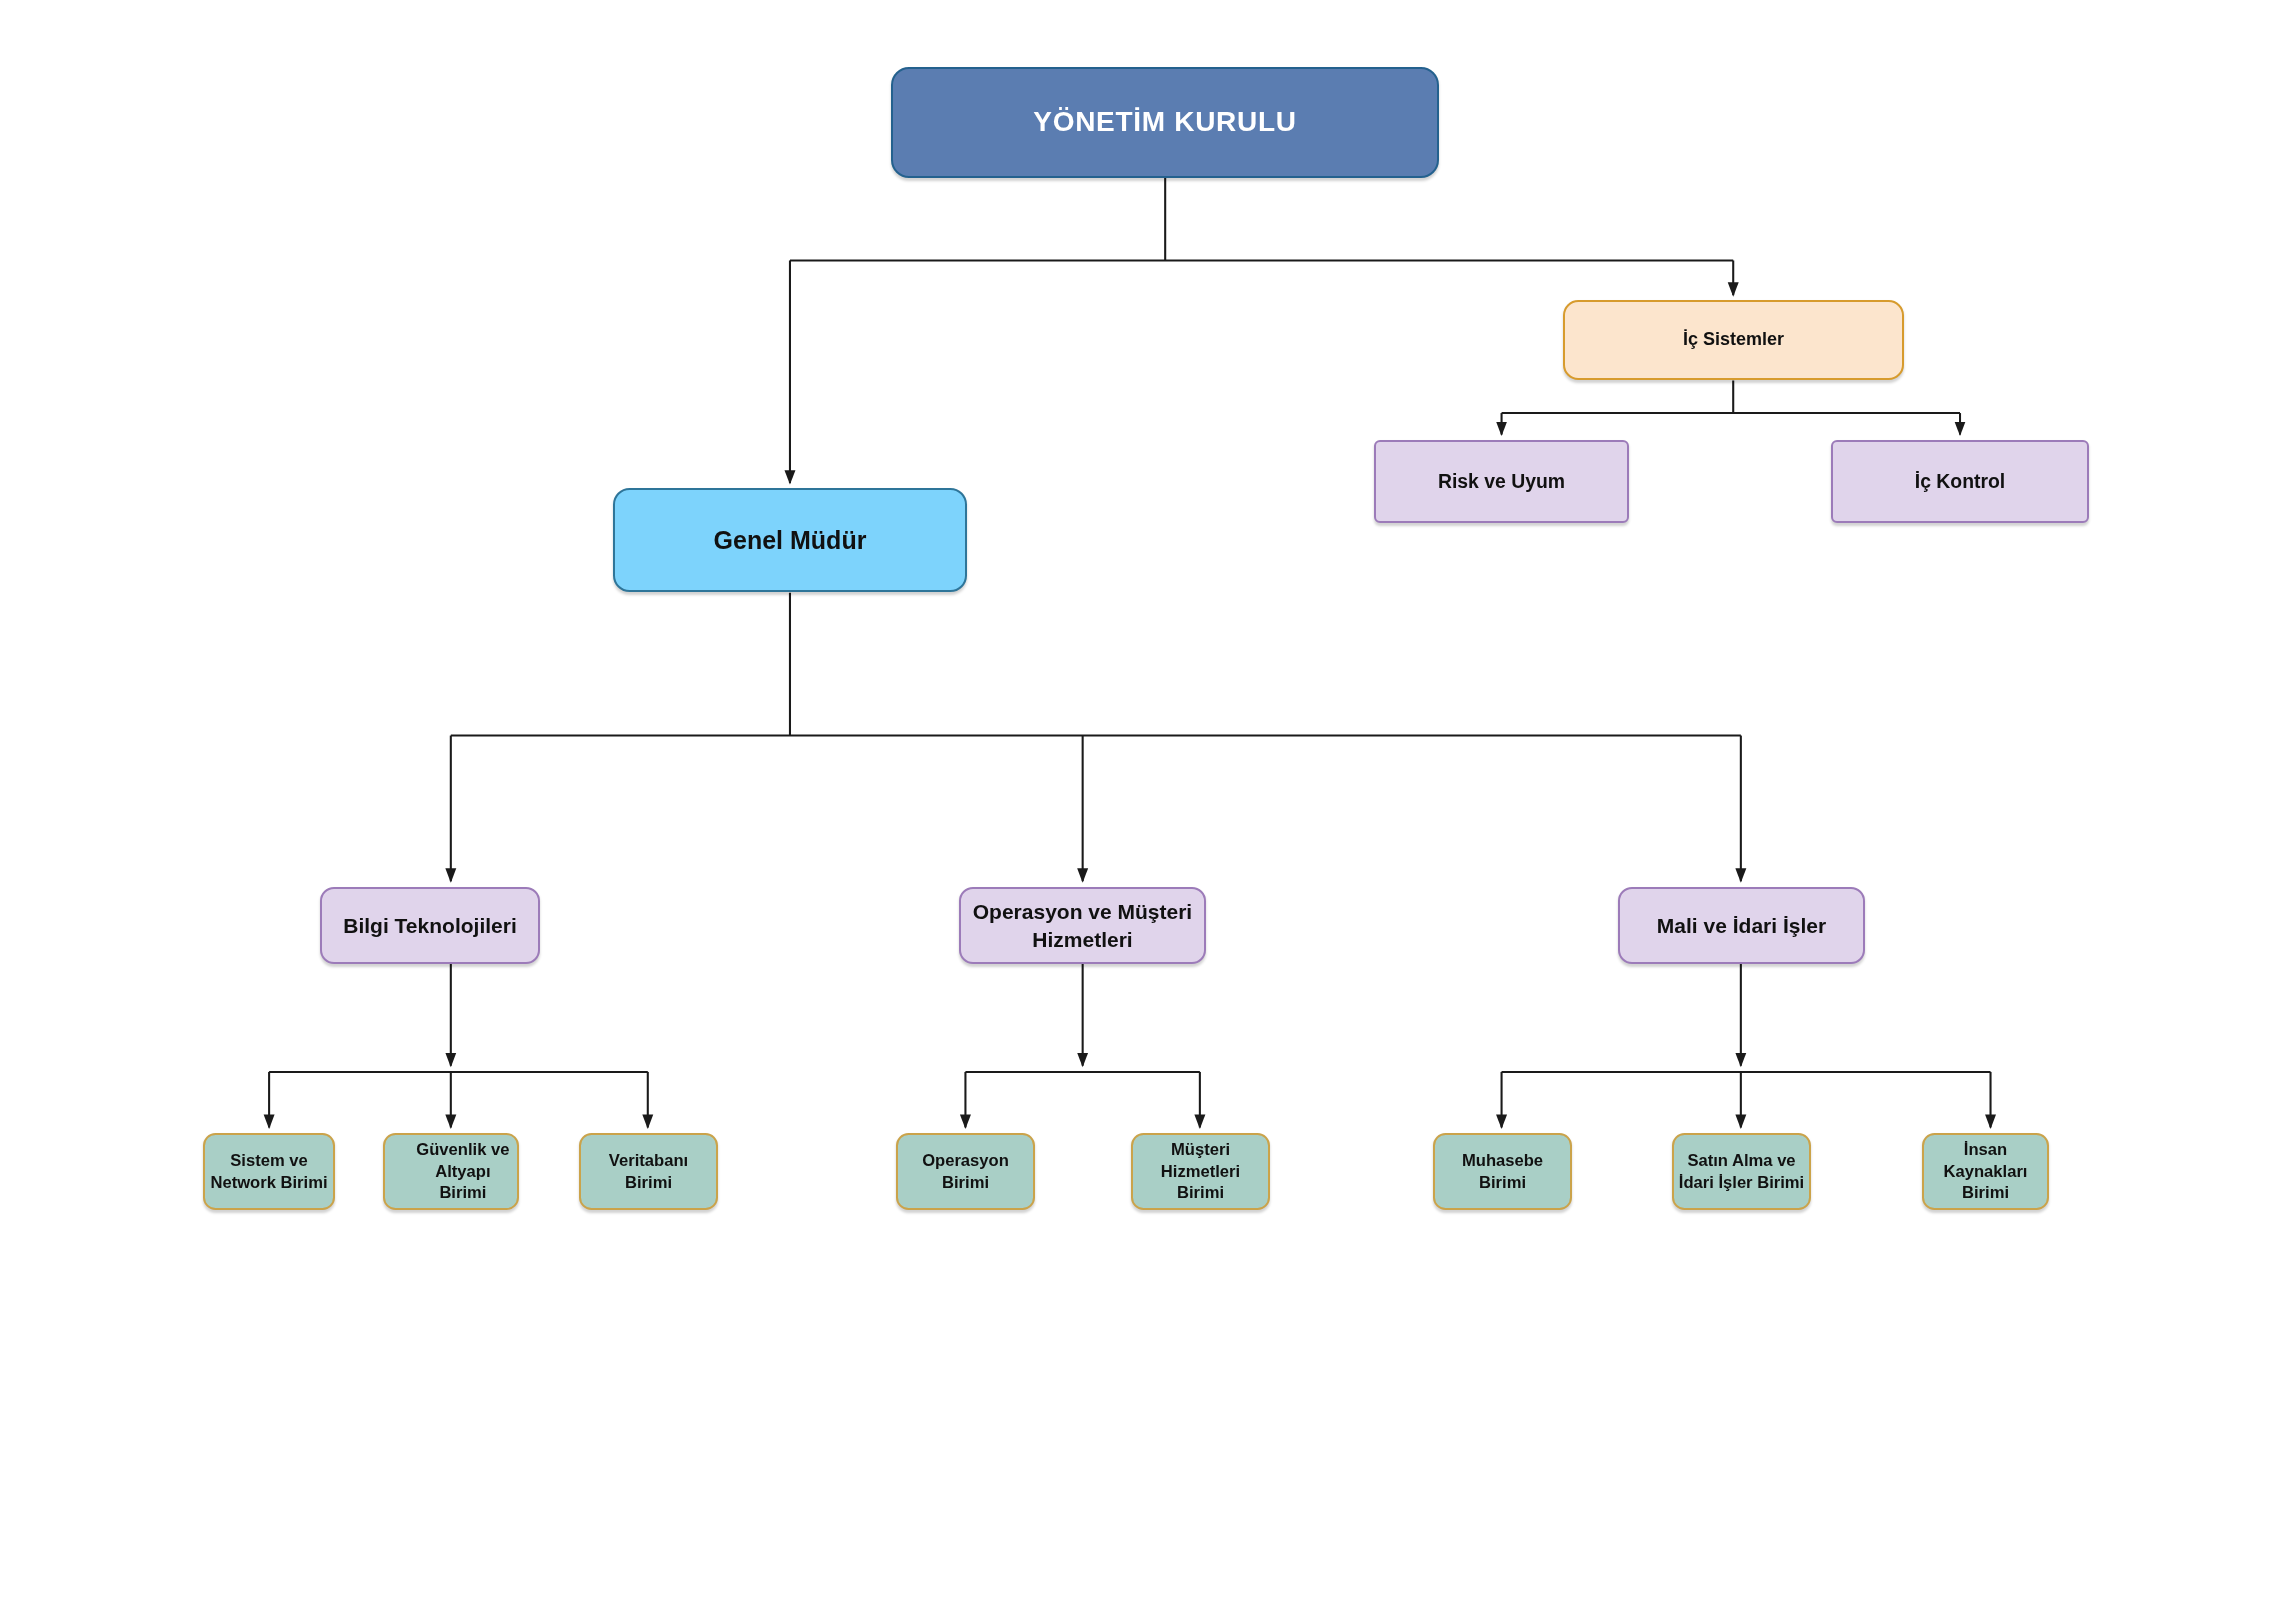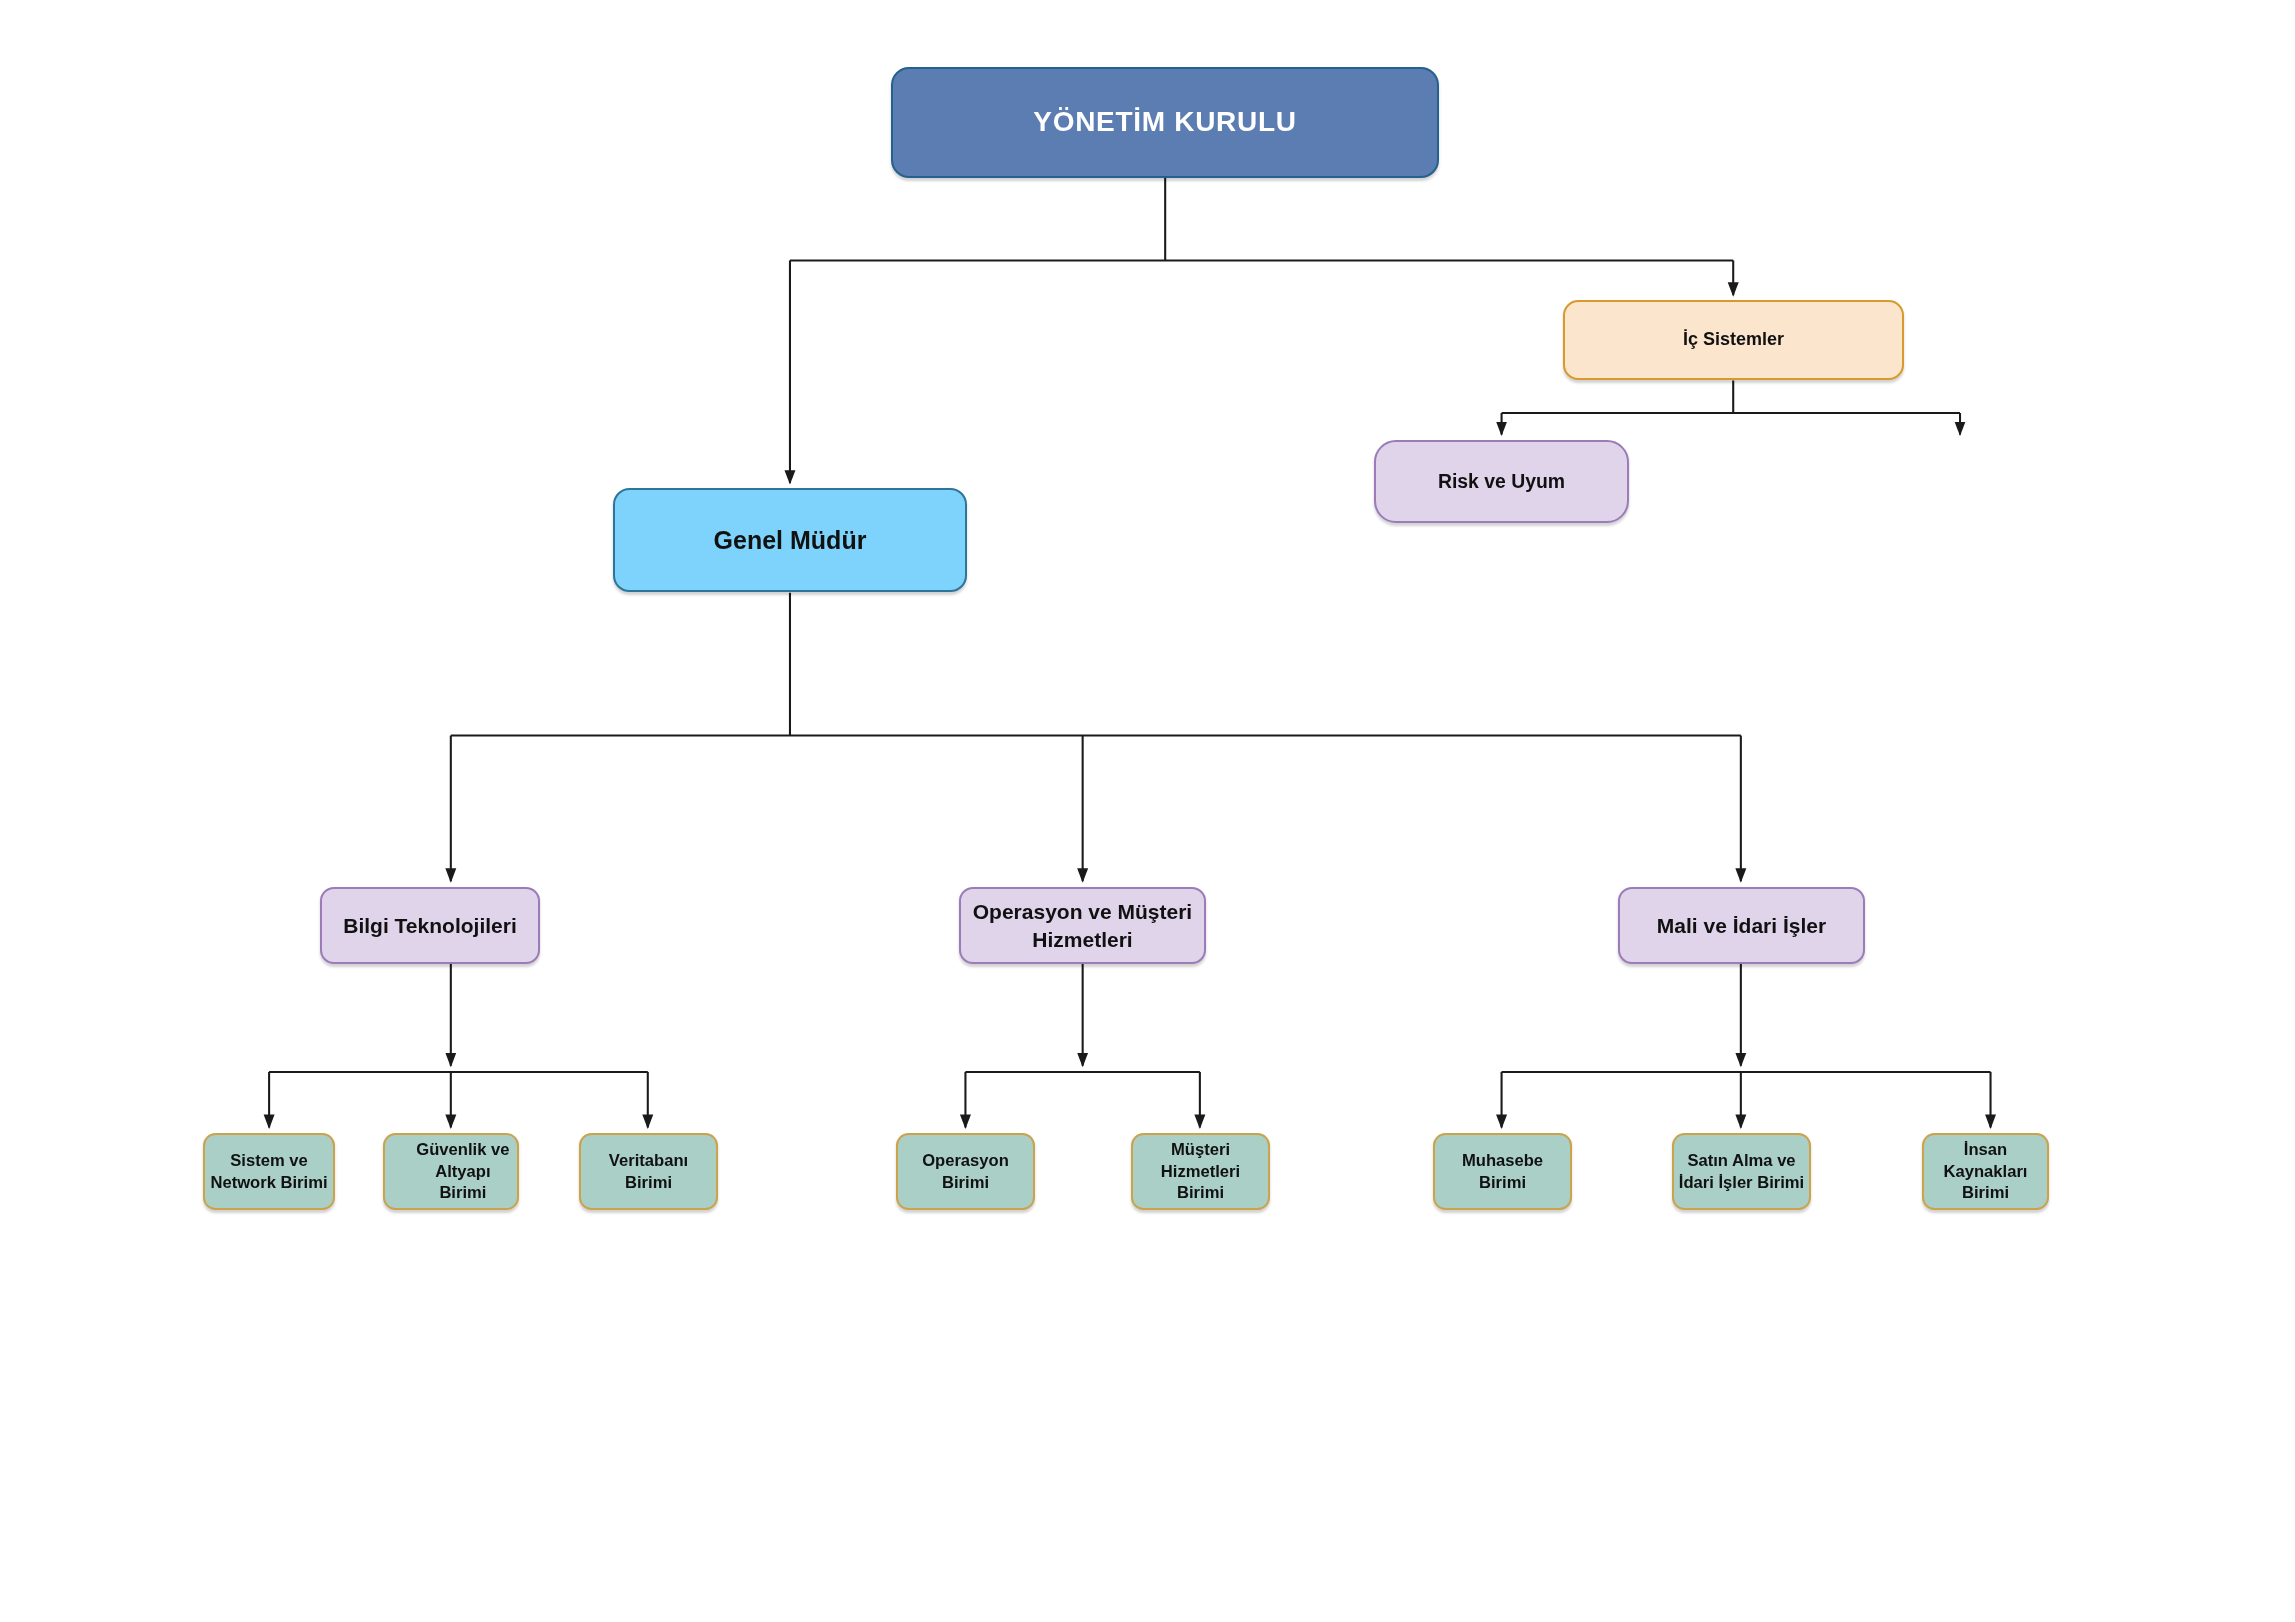--- a/index.html
+++ b/index.html
@@ -19,21 +19,21 @@
     text-align:center;font-weight:bold;color:#111111;
     box-sizing:border-box;
     padding:4.2px 8.3px;
     box-shadow:0 2.1px 2.8px rgba(0,0,0,0.18);
     line-height:1.3;
   }
   
   .node--root{background:#5b7db1;border:2.1px solid #24618e;border-radius:18px;color:#ffffff;font-size:28px;letter-spacing:0.7px;text-align:center;}
   .node--teal{background:#7dd3fc;border:2.1px solid #2e7599;border-radius:16.6px;font-size:25px;}
   .node--peach{background:#fce5cd;border:2.1px solid #d79b2d;border-radius:15.3px;font-size:18px;}
-  .node--purple{background:#e0d4eb;border:2.1px solid #9c7bb9;border-radius:22px;font-size:19.4px;}
+  .node--purple{background:#e0d4eb;border:2.1px solid #9c7bb9;border-radius:6px;font-size:19.4px;}
   .node--purple-dept{background:#e0d4eb;border:2.1px solid #9c7bb9;border-radius:14px;font-size:21px;}
   .node--green{background:#a9cfc6;border:2.1px solid #cba34a;border-radius:12.5px;font-size:16.6px;padding:2.8px 4.2px;}
 
   
   #n-yk      {left:891px;top:67px;  width:548px;height:111px;}
   #n-gm      {left:613px; top:488px; width:354px;height:104px;}
   #n-is      {left:1563px;top:300px; width:341px;height:80px;}
   #n-risk    {left:1374px;top:440px; width:255px;height:83px;}
   #n-ickon   {left:1831px;top:440px; width:258px;height:83px;}
   #n-bilgi   {left:320px; top:887px;width:220px;height:77px;}
@@ -96,20 +96,23 @@
   </div>
 
   <div id="n-is" class="node node--peach">
     <span>İç Sistemler</span>
   </div>
 
   <div id="n-risk" class="node node--purple">
     <span>Risk ve Uyum</span>
   </div>
 
+  <div id="n-ickon" class="node node--purple">
+    <span>İç Kontrol</span>
+  </div>
 
   <div id="n-gm" class="node node--teal">
     <span>Genel Müdür</span>
   </div>
 
   <div id="n-bilgi" class="node node--purple-dept">
     <span>Bilgi Teknolojileri</span>
   </div>
 
   <div id="n-opdept" class="node node--purple-dept">

